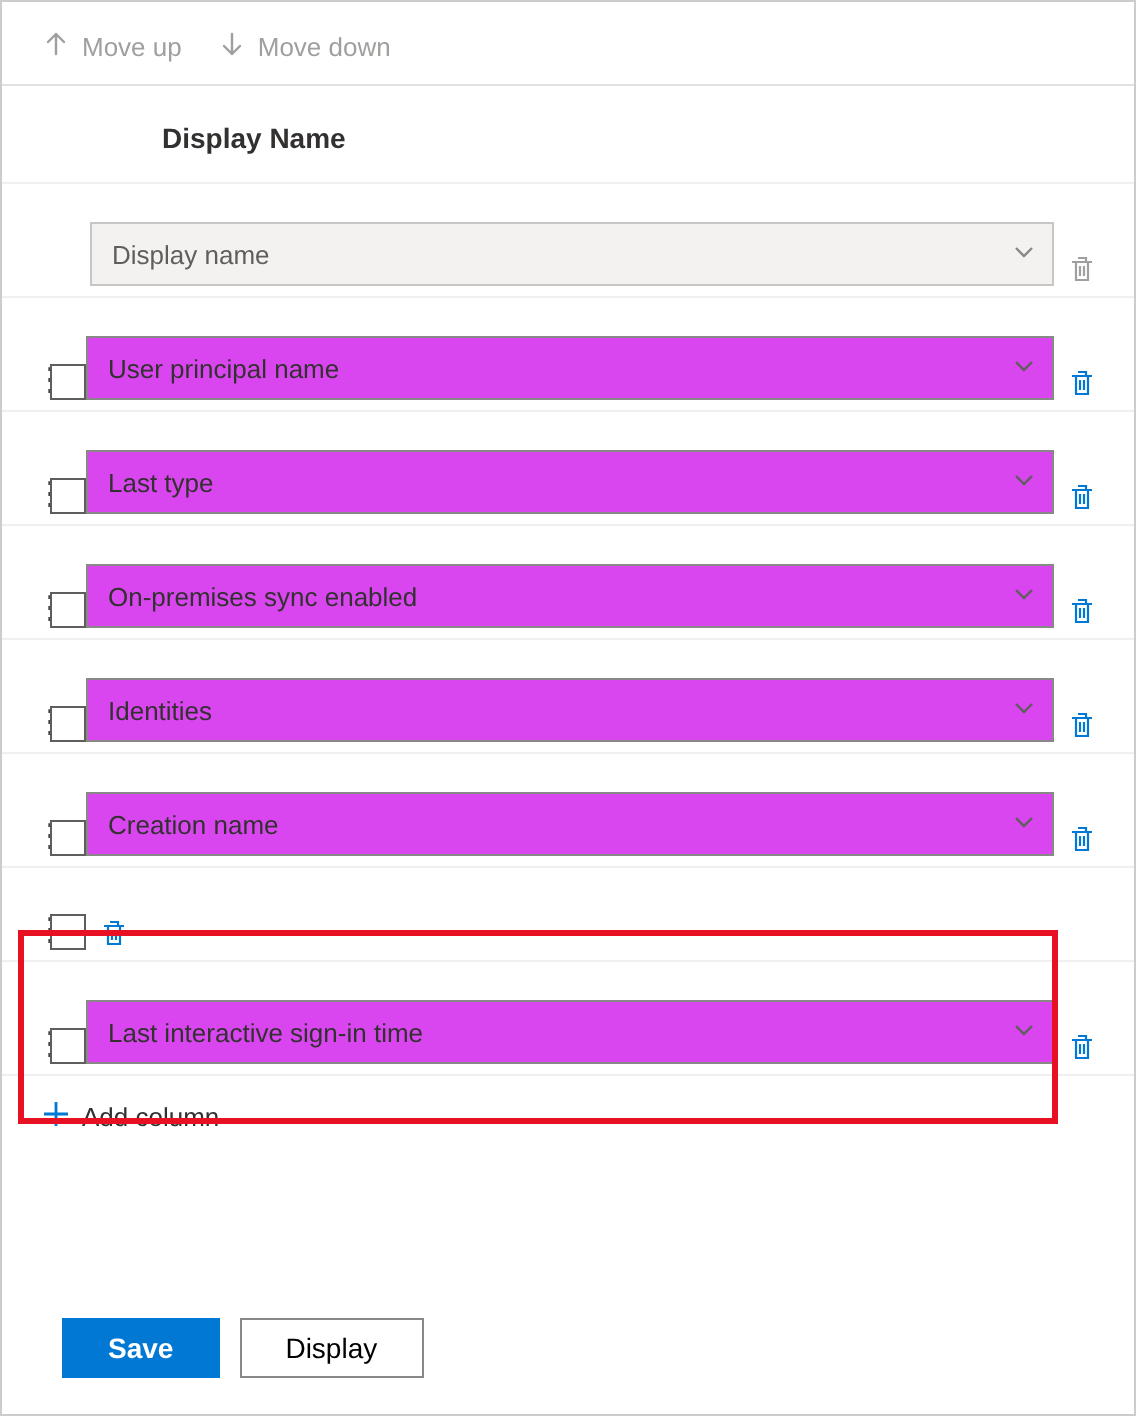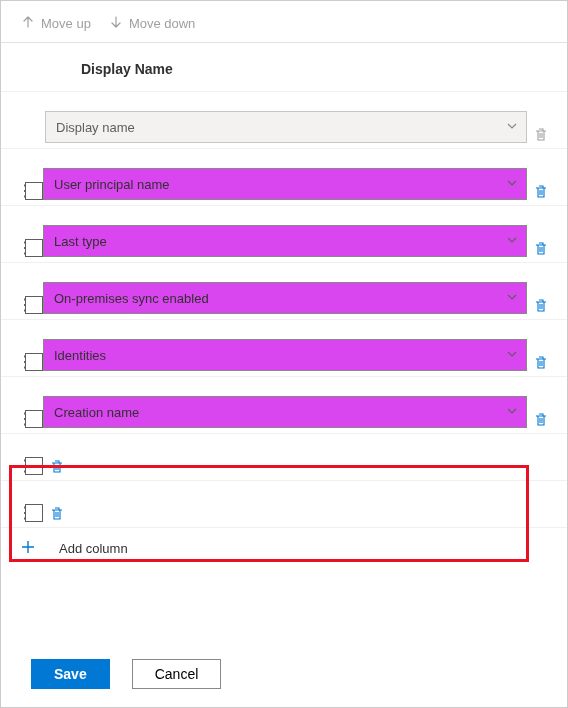--- a/index.html
+++ b/index.html
@@ -98,33 +98,33 @@
   .highlight-box {
     position: absolute;
     left: 8px;
     width: 520px;
     border: 3px solid #e81123;
     pointer-events: none;
   }
   .add-row {
     display: flex;
     align-items: center;
-    gap: 24px;
+    gap: 6px;
     padding: 12px 20px;
     font-size: 13px;
     color: #323130;
     cursor: pointer;
     border-top: 1px solid #f0f0f0;
   }
   .footer {
     position: absolute;
     bottom: 0; left: 0; right: 0;
     padding: 14px 20px 18px 30px;
     display: flex;
-    gap: 22px;
+    gap: 10px;
   }
   .btn {
     height: 30px;
     padding: 0 22px;
     font-size: 14px;
     border: 1px solid #8a8886;
     background: #fff;
     cursor: pointer;
   }
   .btn.primary {
@@ -266,20 +266,26 @@
       <div class="del">
           <svg width="16" height="16" viewBox="0 0 16 16" fill="none">
             <path d="M3 4 H13 M5 4 V13 H11 V4 M6 2 H10 V4 M7 6 V11 M9 6 V11" stroke-width="1.1"></path>
           </svg>
         </div>
     </div>
 
     <div class="row" id="hl-row">
       <div class="handle">⋮⋮</div>
       <div class="cb"></div>
+      <div class="select">
+        <span>Last interactive sign-in time</span>
+        <span class="chev"><svg width="12" height="12" viewBox="0 0 12 12" fill="none">
+              <path d="M2 4 L6 8 L10 4" stroke="#605e5c" stroke-width="1.2" fill="none"></path>
+            </svg></span>
+      </div>
       <div class="del">
           <svg width="16" height="16" viewBox="0 0 16 16" fill="none">
             <path d="M3 4 H13 M5 4 V13 H11 V4 M6 2 H10 V4 M7 6 V11 M9 6 V11" stroke-width="1.1"></path>
           </svg>
         </div>
     </div>
 
     <div class="add-row" id="add-row">
       <span>
         <svg width="14" height="14" viewBox="0 0 14 14">
@@ -287,16 +293,16 @@
           </svg>
       </span>
       <span>Add column</span>
     </div>
   </div>
 
   <div class="highlight-box" id="hlbox" style="top: 464px; height: 97px;"></div>
 
   <div class="footer">
     <button class="btn primary">Save</button>
-    <button class="btn">Cancel</button>
+    <button class="btn">Display</button>
   </div>
 
 </div>
 
 </body></html>

